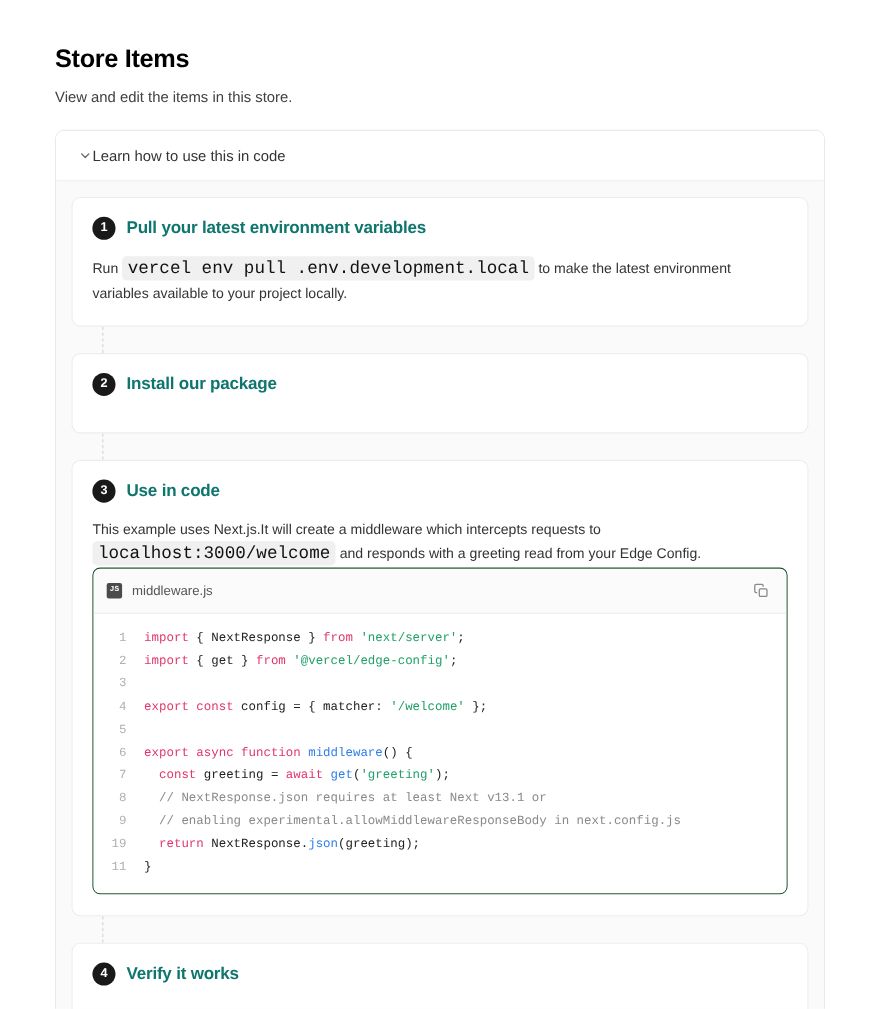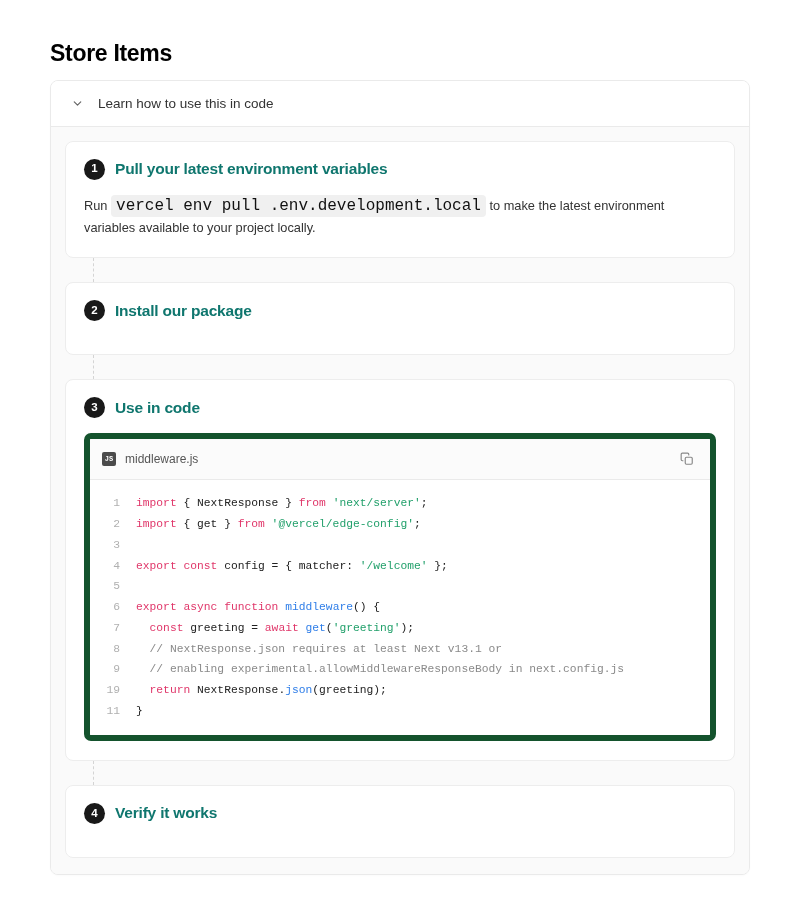--- a/index.html
+++ b/index.html
@@ -31,21 +31,20 @@
   .outer-card {
     border: 1px solid #eaeaea;
     border-radius: 8px;
     background: #ffffff;
     overflow: hidden;
     box-shadow: 0 1px 2px rgba(0,0,0,0.02);
   }
   .collapse-header {
     display: flex;
     align-items: center;
-    gap: 14px;
     padding: 15px 20px;
     background: #ffffff;
     cursor: pointer;
     border-bottom: 1px solid #eaeaea;
   }
   .chevron-icon { display: flex; align-items: center; color: #666666; }
   .collapse-label {
     font-size: 13.5px;
     color: #333333;
   }
@@ -111,22 +110,22 @@
     font-size: 16px;
     background: #f0f0f0;
     color: #111111;
     border-radius: 4px;
     padding: 2px 5px;
     white-space: nowrap;
   }
 
   
   .code-block {
-    margin-top: 15px;
-    border: 6px solid #14532d;
+    margin-top: 0;
+    border: 1px solid #14532d;
     border-radius: 7px;
     overflow: hidden;
     background: #ffffff;
   }
   .code-head {
     display: flex;
     align-items: center;
     padding: 9px 12px;
     background: #fbfbfb;
     border-bottom: 1px solid #eaeaea;
@@ -187,20 +186,21 @@
   .tok-fn  { color: #2f7ee8; }
   .tok-cmt { color: #8a8a8a; }
   .tok-pl  { color: #222222; }
 </style>
 </head>
 <body>
 
 <div class="page">
 
   <h1 class="page-title">Store Items</h1>
+  <p class="page-subtitle">View and edit the items in this store.</p>
 
   <div class="outer-card">
 
     <div class="collapse-header">
       <span class="chevron-icon">
         <svg width="13" height="13" viewBox="0 0 24 24" fill="none" stroke="currentColor" stroke-width="2.2" stroke-linecap="round" stroke-linejoin="round">
             <polyline points="6 9 12 15 18 9"></polyline>
           </svg>
       </span>
       <span class="collapse-label">Learn how to use this in code</span>
@@ -225,20 +225,21 @@
         </div>
       </div>
 
       <div class="connector"></div>
 
       <div class="step-card">
         <div class="step-head">
           <span class="step-badge">3</span>
           <span class="step-title">Use in code</span>
         </div>
+        <p class="step-desc">This example uses Next.js.It will create a middleware which intercepts requests to <code class="chip">localhost:3000/welcome</code> and responds with a greeting read from your Edge Config.</p>
 
         <div class="code-block">
           <div class="code-head">
             <span class="file-icon">
               <span>JS</span>
             </span>
             <span class="file-name">middleware.js</span>
             <button class="copy-btn" title="Copy">
               <svg width="14" height="14" viewBox="0 0 24 24" fill="none" stroke="currentColor" stroke-width="2" stroke-linecap="round" stroke-linejoin="round">
                   <rect x="9" y="9" width="12" height="12" rx="2" ry="2"></rect>

